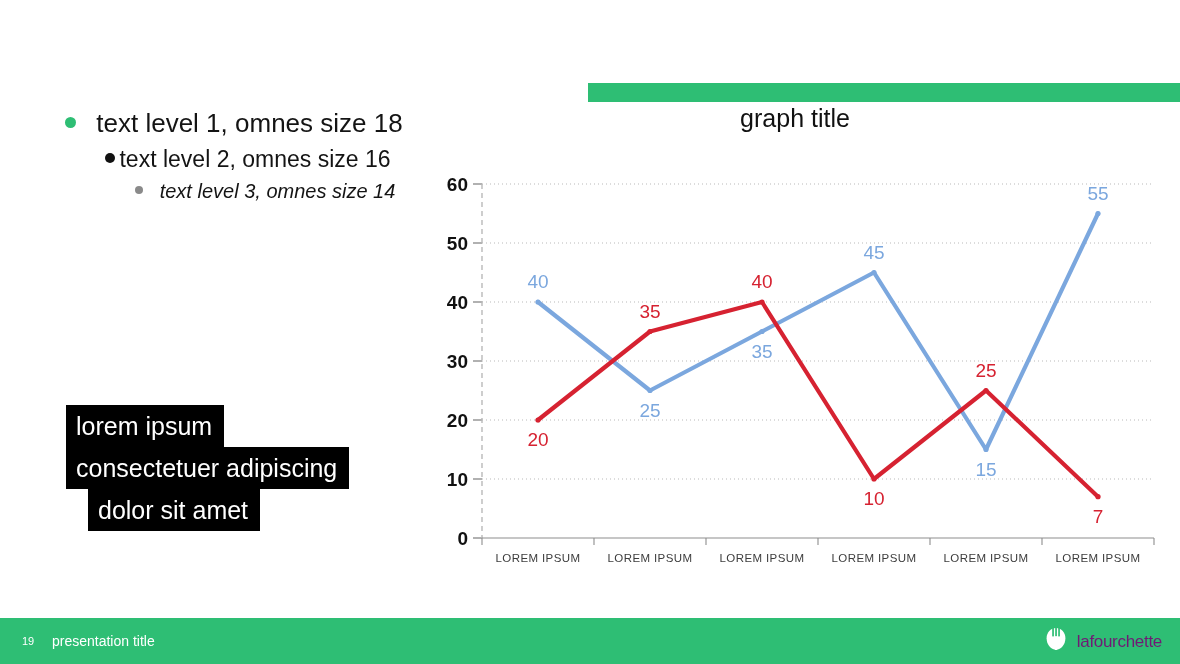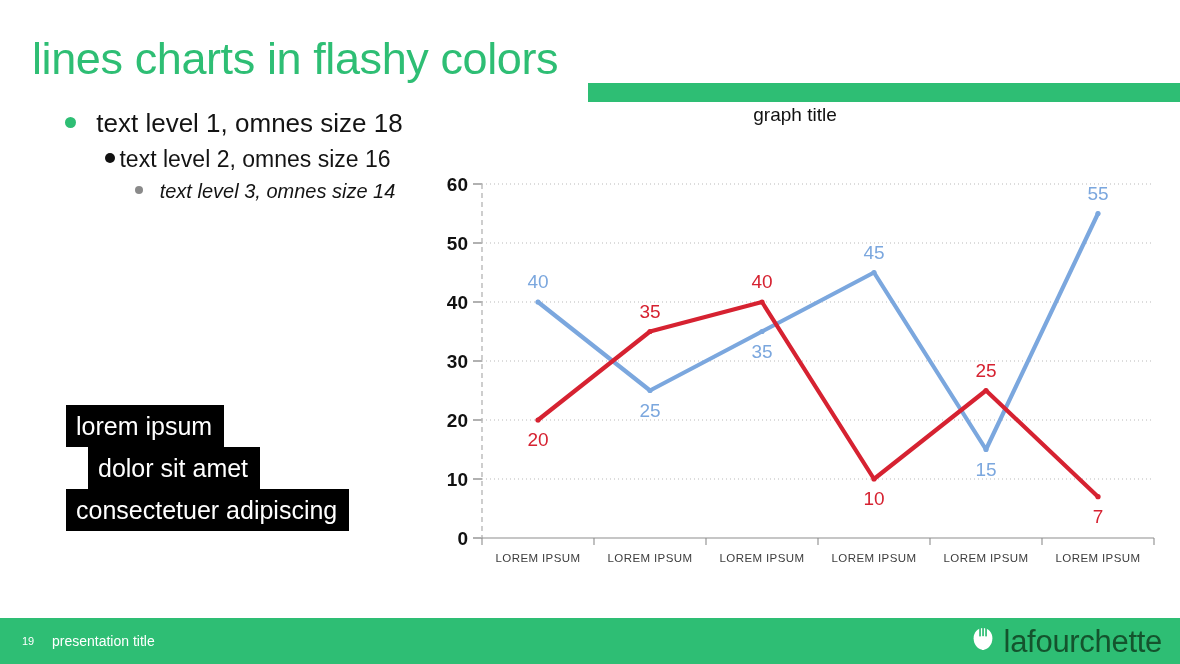--- a/index.html
+++ b/index.html
@@ -110,21 +110,21 @@
     top: 104px;
     width: 740px;
     height: 490px;
   }
   .chart-title {
     position: absolute;
     left: 0;
     top: 0;
     width: 730px;
     text-align: center;
-    font-size: 19px;
+    font-size: 25px;
     color: #111111;
   }
   .plot-wrap {
     position: absolute;
     left: 0;
     top: 66px;
     width: 740px;
     height: 420px;
   }
   .chart-svg {
@@ -161,55 +161,54 @@
   .footer-logo {
     position: absolute;
     right: 18px;
     top: 0;
     height: 46px;
     display: flex;
     align-items: center;
     gap: 6px;
   }
   .logo-text {
-    font-size: 31px;
-    color: #14532d;
+    font-size: 17px;
+    color: #701a75;
     letter-spacing: -0.3px;
     line-height: 1;
   }
 </style>
 </head>
 <body>
 
 <div class="slide">
 
   <div class="title-row">
-    <div class="slide-title">lines charts in flashy colors</div>
     <div class="title-bar"></div>
   </div>
 
   <div class="bullets">
     <div class="bullet-row lvl1">
       <span class="bullet-dot"></span>
       <span class="bullet-text">text level 1, omnes size 18</span>
     </div>
     <div class="bullet-row lvl2">
       <span class="bullet-dot"></span>
       <span class="bullet-text">text level 2, omnes size 16</span>
     </div>
     <div class="bullet-row lvl3">
       <span class="bullet-dot"></span>
       <span class="bullet-text">text level 3, omnes size 14</span>
     </div>
   </div>
 
   <div class="hl-stack">
     <span class="hl-line hl-1">lorem ipsum</span>
+    <span class="hl-line hl-3">consectetuer adipiscing</span>
     <span class="hl-line hl-2">dolor sit amet</span>
-    <span class="hl-line hl-3">consectetuer adipiscing</span>
   </div>
 
   <div class="chart-block">
     <div class="chart-title">graph title</div>
     <div class="plot-wrap">
       <svg class="chart-svg" id="line-chart" width="740" height="420" viewBox="0 0 740 420">
           <line x1="43" y1="368" x2="52" y2="368" stroke="#7d7d7d" stroke-width="1.2"></line>
           <text x="38" y="375" text-anchor="end" font-family="&quot;Liberation Sans&quot;, sans-serif" font-size="19" font-weight="bold" fill="#111111">0</text>
           <line x1="52" y1="309" x2="724" y2="309" stroke="#b9b9b9" stroke-width="1" stroke-dasharray="1,3"></line>
           <line x1="43" y1="309" x2="52" y2="309" stroke="#7d7d7d" stroke-width="1.2"></line>

